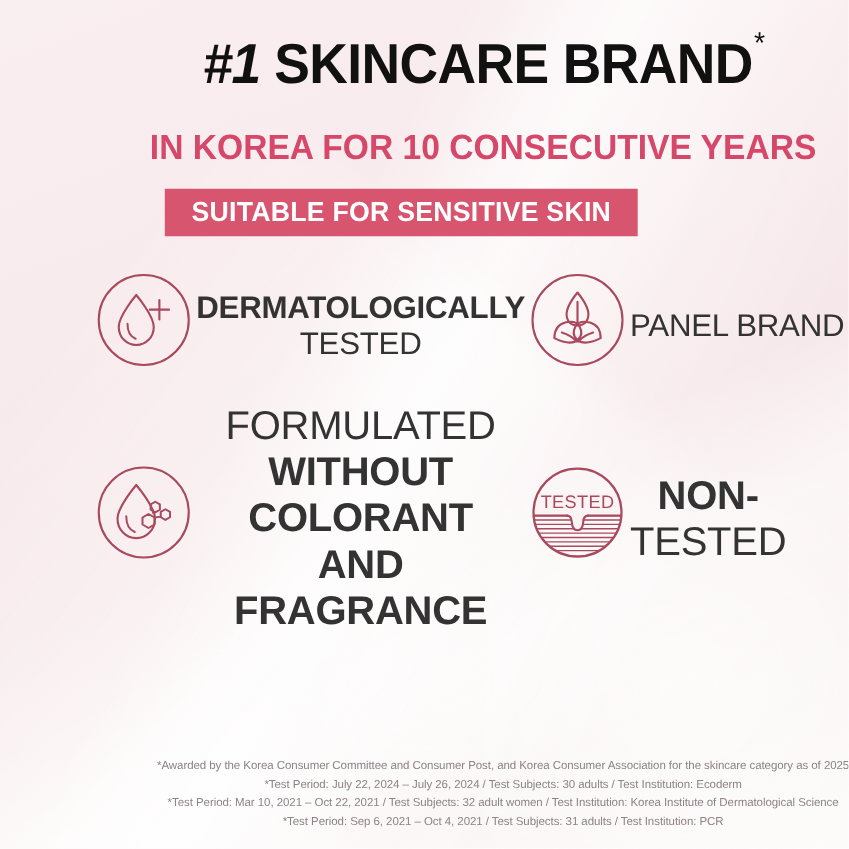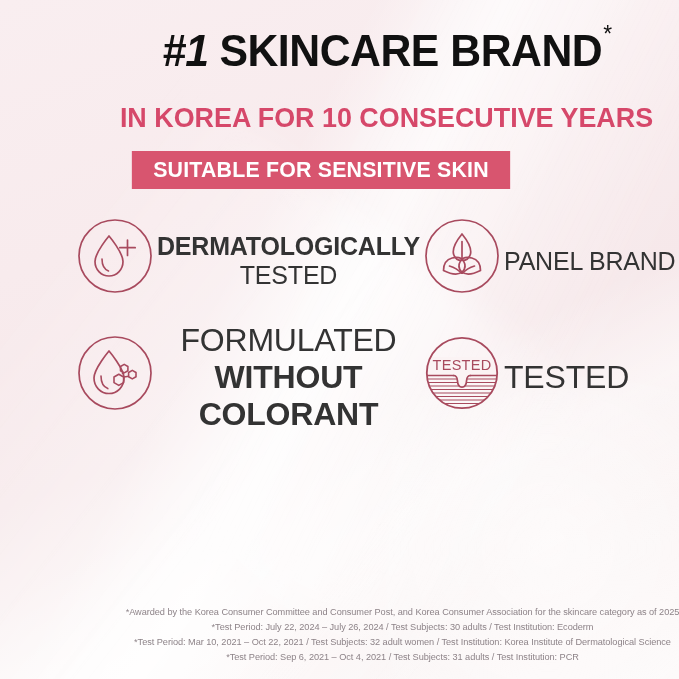--- a/index.html
+++ b/index.html
@@ -263,20 +263,21 @@
               <polygon points="47.5,35.5 51.2,33.4 54.9,35.5 54.9,39.8 51.2,41.9 47.5,39.8"></polygon>
               <polygon points="55.6,41.5 59.3,39.4 63,41.5 63,45.8 59.3,47.9 55.6,45.8"></polygon>
               <line x1="50.6" y1="46" x2="56.0" y2="45.3"></line>
               <line x1="48.9" y1="42.6" x2="50.4" y2="41.9"></line>
             </g>
           </svg>
         </div>
         <div class="label">
           <span class="light">FORMULATED</span>
           <span class="strong">WITHOUT COLORANT</span>
+          <span class="strong">AND FRAGRANCE</span>
         </div>
       </div>
 
       <div class="cell cell-4">
         <div class="icon-box">
           <svg viewBox="0 0 84 84" xmlns="http://www.w3.org/2000/svg">
             <defs>
               <clipPath id="circClip">
                 <circle cx="42" cy="42" r="35.2"></circle>
               </clipPath>
@@ -296,20 +297,21 @@
               <path d="M4 44.5 L33.5 44.5 C36.2 44.5 37.2 46.6 37.4 49.4 C37.6 52.8 38.7 56.2 42 56.2 C45.3 56.2 46.4 52.8 46.6 49.4 C46.8 46.6 47.8 44.5 50.5 44.5 L80 44.5 L80 26 L4 26 Z" fill="#fbf3f4" stroke="none"></path>
               <path d="M33.5 44.5 C36.2 44.5 37.2 46.6 37.4 49.4 C37.6 52.8 38.7 56.2 42 56.2 C45.3 56.2 46.4 52.8 46.6 49.4 C46.8 46.6 47.8 44.5 50.5 44.5" fill="none" stroke="#a84a5e" stroke-width="1.7" stroke-linejoin="round" stroke-linecap="round"></path>
               <line x1="4" y1="44.5" x2="34.2" y2="44.5" stroke="#a84a5e" stroke-width="1.7"></line>
               <line x1="49.8" y1="44.5" x2="80" y2="44.5" stroke="#a84a5e" stroke-width="1.7"></line>
             </g>
             <circle cx="42" cy="42" r="35.2" fill="none" stroke="#a84a5e" stroke-width="1.8"></circle>
             <text x="42" y="38.5" text-anchor="middle" font-family="Liberation Sans, sans-serif" font-size="14.5" fill="#a84a5e" letter-spacing="0.3">TESTED</text>
           </svg>
         </div>
         <div class="label">
+          <span class="strong">NON-</span>
           <span class="light">TESTED</span>
         </div>
       </div>
 
     </div>
 
     <div class="footnotes">
       <div>*Awarded by the Korea Consumer Committee and Consumer Post, and Korea Consumer Association for the skincare category as of 2025</div>
       <div>*Test Period: July 22, 2024 – July 26, 2024 / Test Subjects: 30 adults / Test Institution: Ecoderm</div>
       <div>*Test Period: Mar 10, 2021 – Oct 22, 2021 / Test Subjects: 32 adult women / Test Institution: Korea Institute of Dermatological Science</div>

